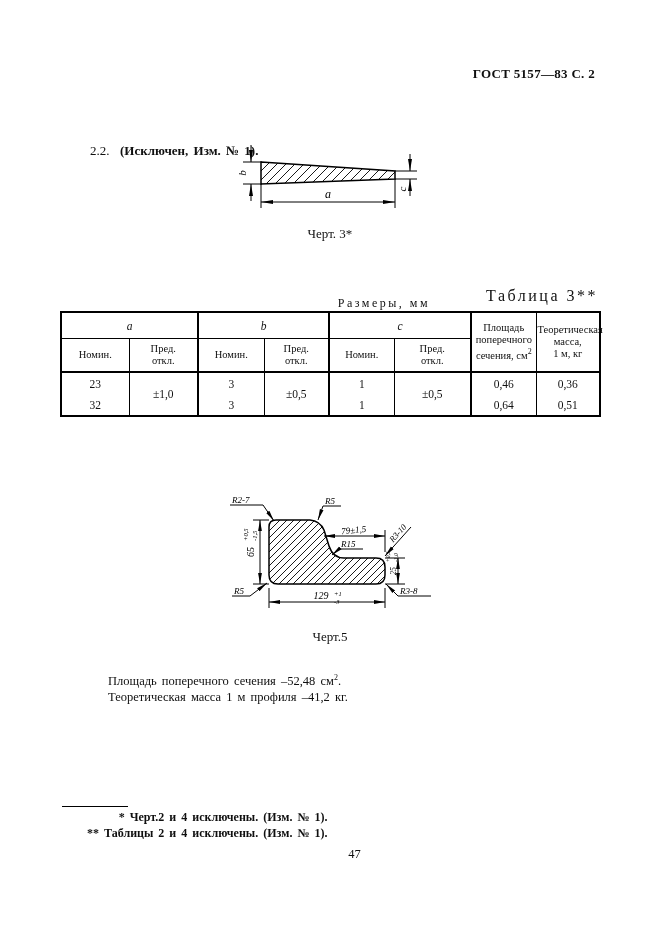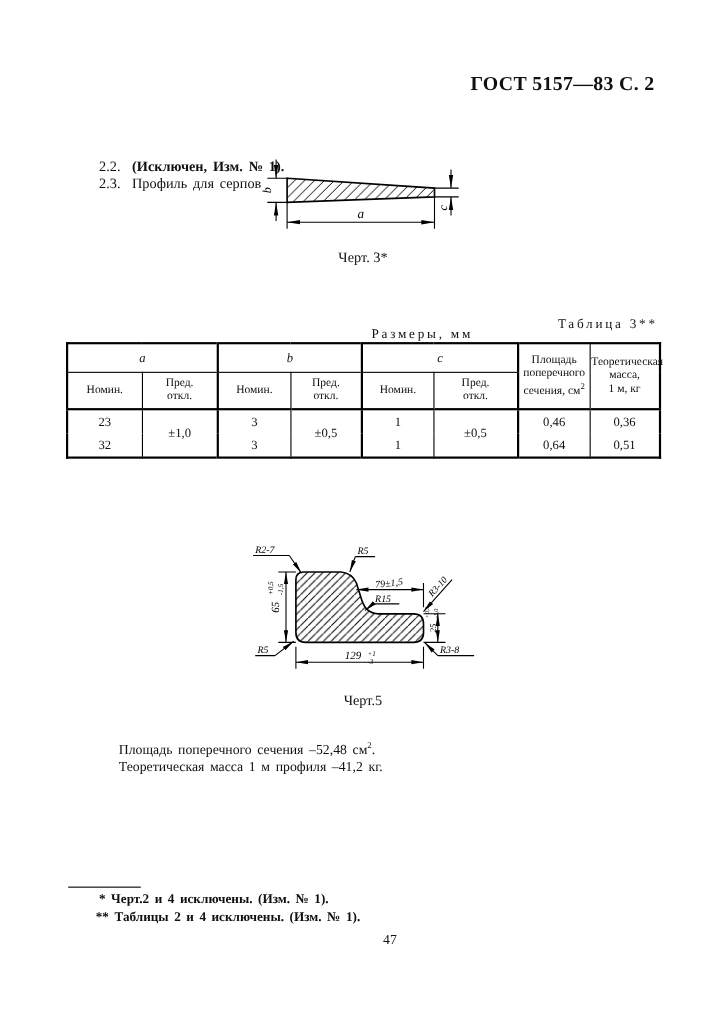--- a/index.html
+++ b/index.html
@@ -2,28 +2,28 @@
 <html lang="ru"><head>
 <meta charset="utf-8">
 <style>
   html,body{margin:0;padding:0;background:#fff;}
   .page{
     position:relative;width:661px;height:936px;background:#ffffff;
     font-family:"Liberation Serif","DejaVu Serif",serif;color:#101010;
     overflow:hidden;
   }
   .abs{position:absolute;}
-  .hdr{font-size:18px;font-weight:bold;letter-spacing:.3px;}
+  .hdr{font-size:13px;font-weight:bold;letter-spacing:.3px;}
   .body-line{font-size:13px;line-height:15.5px;word-spacing:2px;white-space:nowrap;}
   .b{font-weight:bold;}
   .caption{font-size:13px;text-align:center;}
-  .tbl-label{font-size:12px;letter-spacing:2.5px;text-align:center;}
+  .tbl-label{font-size:16px;letter-spacing:2.5px;text-align:center;}
   .tbl-title{font-size:12px;letter-spacing:2.5px;text-align:right;}
   .notes{font-size:12.5px;line-height:16px;word-spacing:2px;}
-  .foot{font-size:12px;font-weight:bold;line-height:15.5px;word-spacing:2px;}
+  .foot{font-size:12px;font-weight:bold;line-height:15.5px;word-spacing:2px;text-align:right;}
   .pnum{font-size:12.5px;text-align:center;}
   sup{font-size:8px;}
 
   
   table.gt{border-collapse:collapse;table-layout:fixed;width:539px;border:2.5px solid #000;}
   table.gt th,table.gt td{
     border:1px solid #000;font-weight:normal;text-align:center;vertical-align:middle;
     padding:0 1px;font-size:10.5px;line-height:12px;
   }
   table.gt .grp{font-style:italic;font-size:11.5px;height:25px;}
@@ -43,21 +43,20 @@
 </style>
 </head>
 <body>
 
 <div class="page">
 
   <div class="abs hdr" style="top:66px;right:66px;">ГОСТ 5157—83 С. 2</div>
 
   <div class="abs" style="left:90px;top:96px;margin-top:47px;">
     <div class="body-line"><span>2.2.</span>&nbsp; <span class="b">(Исключен, Изм. № 1).</span></div>
-    <div class="body-line"><span>2.3.</span>&nbsp; <span>Профиль для серпов</span></div>
   </div>
 
   <svg class="abs" style="left:228px;top:141px;" width="204" height="88" viewBox="0 0 204 88">
     <defs>
       <pattern id="h3" patternUnits="userSpaceOnUse" width="9" height="9">
         <path d="M-1 10 L10 -1" stroke="#000" stroke-width="0.9"></path>
       </pattern>
       <marker id="a3" markerUnits="userSpaceOnUse" markerWidth="12" markerHeight="8" refX="12" refY="4" orient="auto-start-reverse">
         <path d="M12 4 L0 2 L0 6 Z" fill="#000"></path>
       </marker>

